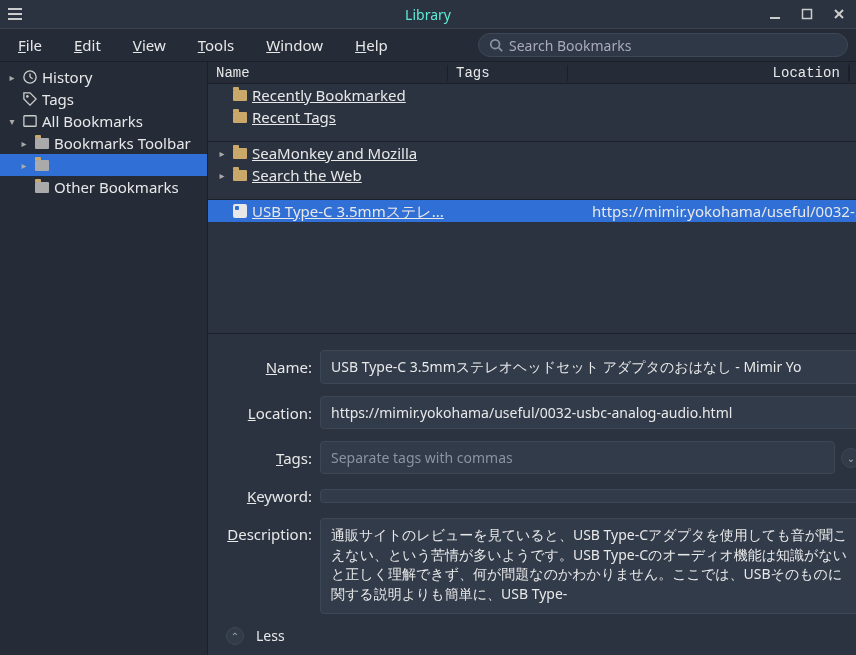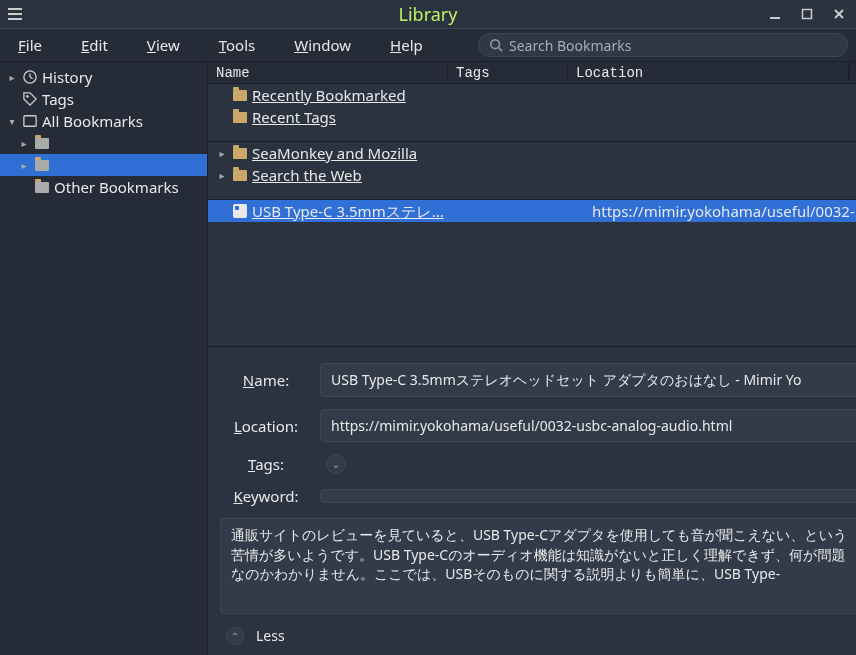--- a/index.html
+++ b/index.html
@@ -1,56 +1,56 @@
 <!DOCTYPE html>
 <html><head>
 <meta charset="utf-8">
 <style>
 * { box-sizing: border-box; margin: 0; padding: 0; font-family: "Segoe UI", "Noto Sans", sans-serif; }
 html, body { width: 856px; height: 655px; overflow: hidden; background: #2b3340; color: #e8e8e8; font-size: 14px; }
 .titlebar { height: 28px; background: #2b3340; display: flex; align-items: center; padding: 0 8px; position: relative; }
 .titlebar .hamburger { display: flex; flex-direction: column; gap: 3px; cursor: pointer; }
 .titlebar .hamburger span { width: 14px; height: 2px; background: #ccc; }
-.titlebar .title { position: absolute; left: 50%; transform: translateX(-50%); color: #bef264; font-size: 18px; }
+.titlebar .title { position: absolute; left: 50%; transform: translateX(-50%); color: #5eead4; font-size: 14px; }
 .titlebar .controls { margin-left: auto; display: flex; gap: 14px; align-items: center; }
 .titlebar .controls .ctrl { width: 18px; height: 18px; display: flex; align-items: center; justify-content: center; cursor: pointer; color: #ccc; }
-.menubar { height: 34px; display: flex; align-items: center; padding: 2px 8px; gap: 19px; background: #252c38; border-top: 1px solid #3a4452; border-bottom: 1px solid #1a1f28; }
+.menubar { height: 34px; display: flex; align-items: center; padding: 2px 8px; gap: 12px; background: #252c38; border-top: 1px solid #3a4452; border-bottom: 1px solid #1a1f28; }
 .menubar .menu { padding: 4px 10px; cursor: pointer; font-size: 15px; }
 .menubar .menu .ul { text-decoration: underline; }
 .menubar .search-wrap { margin-left: auto; flex: 0 0 370px; }
 .menubar .search { width: 100%; height: 24px; border-radius: 12px; background: #2f3846; border: 1px solid #3d4756; display: flex; align-items: center; padding: 0 10px; color: #aab; }
 .menubar .search svg { margin-right: 6px; flex: none; }
 .body { display: flex; height: calc(100% - 62px); }
 .sidebar { width: 208px; flex: none; background: #252c38; padding: 4px 0; overflow: hidden; border-right: 1px solid #1a1f28; }
 .tree-row { display: flex; align-items: center; height: 22px; padding-left: 6px; cursor: pointer; font-size: 15px; white-space: nowrap; }
 .tree-row .twisty { width: 12px; text-align: center; color: #aaa; font-size: 10px; }
 .tree-row .icon { width: 16px; height: 16px; margin: 0 4px; display: flex; align-items: center; justify-content: center; }
 .tree-row.selected { background: #2f6fd6; color: #fff; }
 .tree-row.indent1 { padding-left: 18px; }
 .tree-row.indent2 { padding-left: 30px; }
 .main { flex: 1; display: flex; flex-direction: column; background: #2b3340; }
 .list-header { height: 22px; display: flex; align-items: center; background: #252c38; border-bottom: 1px solid #1a1f28; font-size: 14px; }
 .list-header .col { padding: 0 8px; border-right: 1px solid #1a1f28; font-family: Liberation Mono, monospace; }
 .col-name { width: 240px; }
 .col-tags { width: 120px; }
-.col-loc { flex: 1; }
+.col-loc { flex: 1; text-align: right; }
 .list-header .picker { width: 24px; text-align: center; border-left: 1px solid #1a1f28; }
 .list-body { flex: 0 0 auto; }
 .list-row { display: flex; align-items: center; height: 22px; padding-left: 8px; cursor: pointer; font-size: 15px; }
 .list-row .twisty { width: 12px; text-align: center; color: #aaa; font-size: 10px; }
 .list-row .icon { width: 16px; height: 16px; margin: 0 4px; display: flex; align-items: center; justify-content: center; }
 .list-row.selected { background: #2f6fd6; }
 .list-row .cell-name { width: 220px; white-space: nowrap; overflow: hidden; text-overflow: ellipsis; text-decoration: underline; }
 .list-row .cell-tags { width: 120px; }
 .list-row .cell-loc { flex: 1; white-space: nowrap; overflow: hidden; text-overflow: ellipsis; padding-right: 6px; }
 .group-sep { height: 14px; border-bottom: 1px solid #1a1f28; }
 .spacer { flex: 1; }
 .details { background: #2b3340; padding: 16px 12px 10px 12px; border-top: 1px solid #1a1f28; }
 .details .field { display: flex; align-items: center; margin-bottom: 12px; }
-.details .field .label { width: 100px; text-align: center; padding-right: 8px; font-size: 15px; }
+.details .field .label { width: 100px; text-align: right; padding-right: 8px; font-size: 15px; }
 .details .field .label .ul { text-decoration: underline; }
 .details .field .input { flex: 1; background: #323b4a; border: 1px solid #3d4756; border-radius: 4px; padding: 6px 10px; color: #e8e8e8; font-size: 14px; white-space: nowrap; overflow: hidden; text-overflow: ellipsis; }
 .details .field .input.placeholder { color: #8a93a2; }
 .details .field .tag-toggle { width: 20px; height: 20px; margin-left: 6px; background: #323b4a; border: 1px solid #3d4756; border-radius: 10px; display: flex; align-items: center; justify-content: center; cursor: pointer; font-size: 10px; color: #aaa; }
 .details .desc .input { white-space: normal; height: 96px; overflow: hidden; line-height: 1.4; }
 .details .less-row { display: flex; align-items: center; margin-top: 6px; padding-left: 6px; }
 .details .less-row .exp { width: 18px; height: 18px; border-radius: 9px; background: #323b4a; border: 1px solid #3d4756; display: flex; align-items: center; justify-content: center; font-size: 10px; color: #aaa; margin-right: 12px; cursor: pointer; }
 .folder-icon { width: 14px; height: 11px; background: #c9a86a; border-radius: 1px; position: relative; }
 .folder-icon::before { content: ""; position: absolute; top: -3px; left: 0; width: 6px; height: 3px; background: #c9a86a; border-radius: 1px 1px 0 0; }
 .bookmark-icon { width: 14px; height: 14px; background: #e8e8e8; border-radius: 2px; position: relative; }
@@ -133,20 +133,21 @@
             <rect x="1" y="2" width="14" height="12" rx="1" fill="none" stroke="#ccc" stroke-width="1.5"></rect>
           </svg>
         </span>
       <span>All Bookmarks</span>
     </div>
     <div class="tree-row indent1">
       <span class="twisty">▸</span>
       <span class="icon">
           <span class="folder-icon" style="background:#aaa"></span>
         </span>
+      <span>Bookmarks Toolbar</span>
     </div>
     <div class="tree-row indent1 selected">
       <span class="twisty">▸</span>
       <span class="icon">
           <span class="folder-icon" style="background:#aaa"></span>
         </span>
     </div>
     <div class="tree-row indent2">
       <span class="icon">
           <span class="folder-icon" style="background:#aaa"></span>
@@ -215,27 +216,29 @@
       <div class="field">
         <div class="label"><span class="ul">N</span>ame:</div>
         <div class="input">USB Type-C 3.5mmステレオヘッドセット アダプタのおはなし - Mimir Yo</div>
       </div>
       <div class="field">
         <div class="label"><span class="ul">L</span>ocation:</div>
         <div class="input">https://mimir.yokohama/useful/0032-usbc-analog-audio.html</div>
       </div>
       <div class="field">
         <div class="label"><span class="ul">T</span>ags:</div>
+        <div class="input placeholder">Separate tags with commas</div>
         <div class="tag-toggle">⌄</div>
       </div>
       <div class="field">
         <div class="label"><span class="ul">K</span>eyword:</div>
         <div class="input"></div>
       </div>
       <div class="field desc">
+        <div class="label" style="align-self:flex-start;padding-top:6px"><span class="ul">D</span>escription:</div>
         <div class="input">通販サイトのレビューを見ていると、USB Type-Cアダプタを使用しても音が聞こえない、という苦情が多いようです。USB Type-Cのオーディオ機能は知識がないと正しく理解できず、何が問題なのかわかりません。ここでは、USBそのものに関する説明よりも簡単に、USB Type-</div>
       </div>
       <div class="less-row">
         <div class="exp">⌃</div>
         <span>Less</span>
       </div>
     </div>
   </div>
 </div>
 

